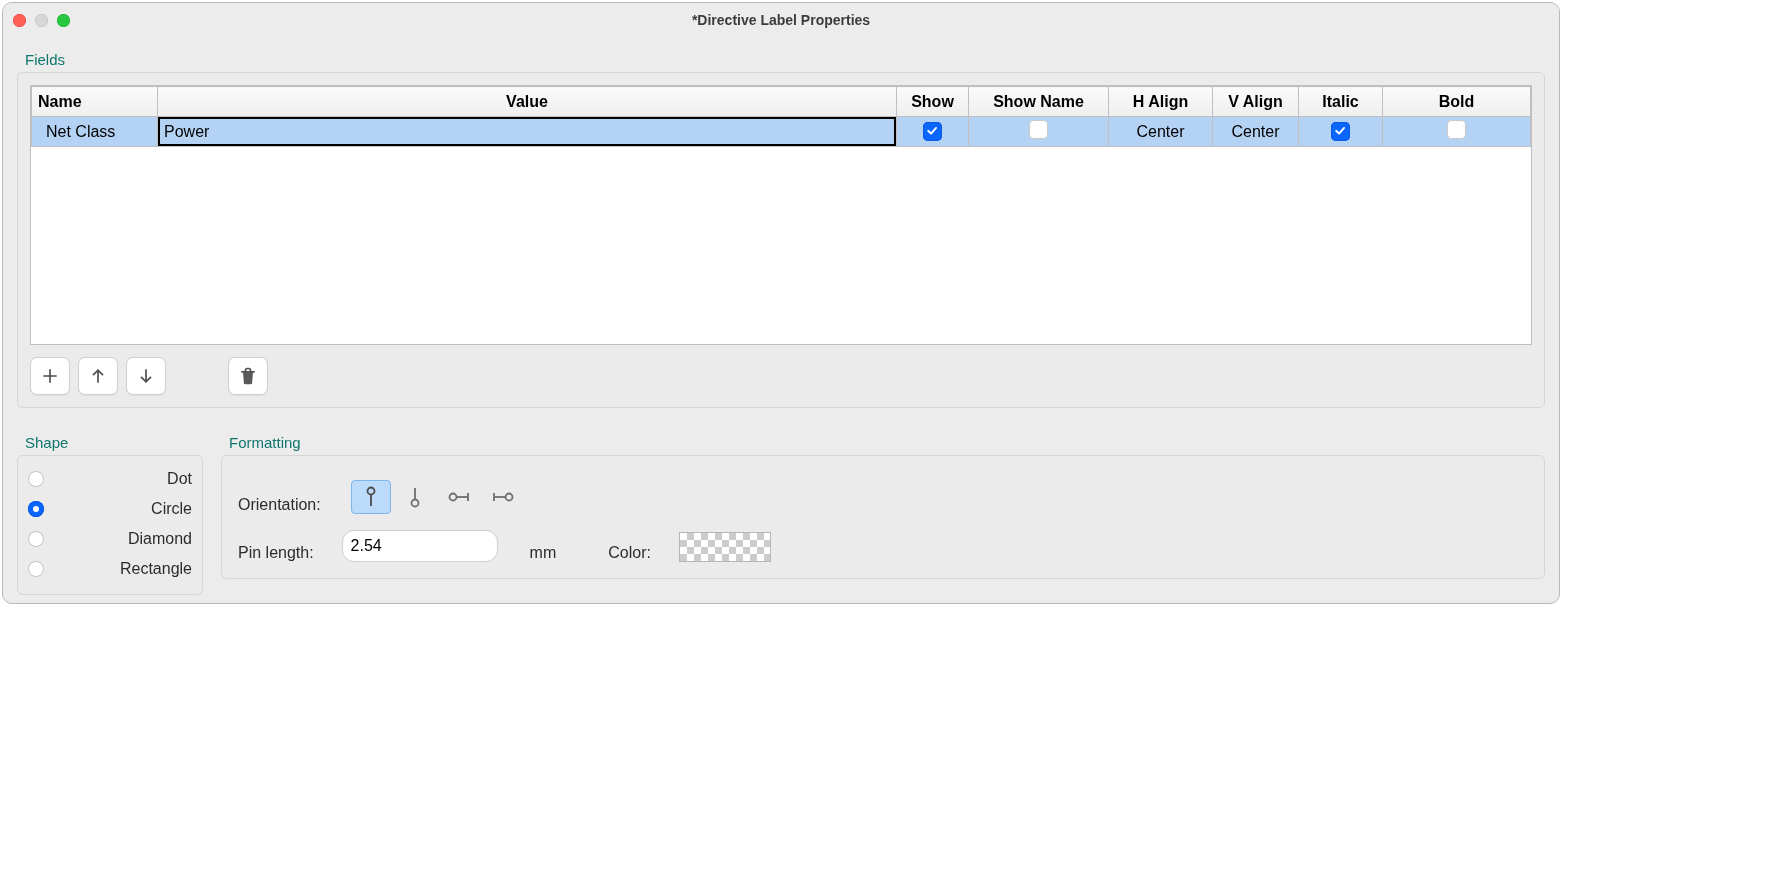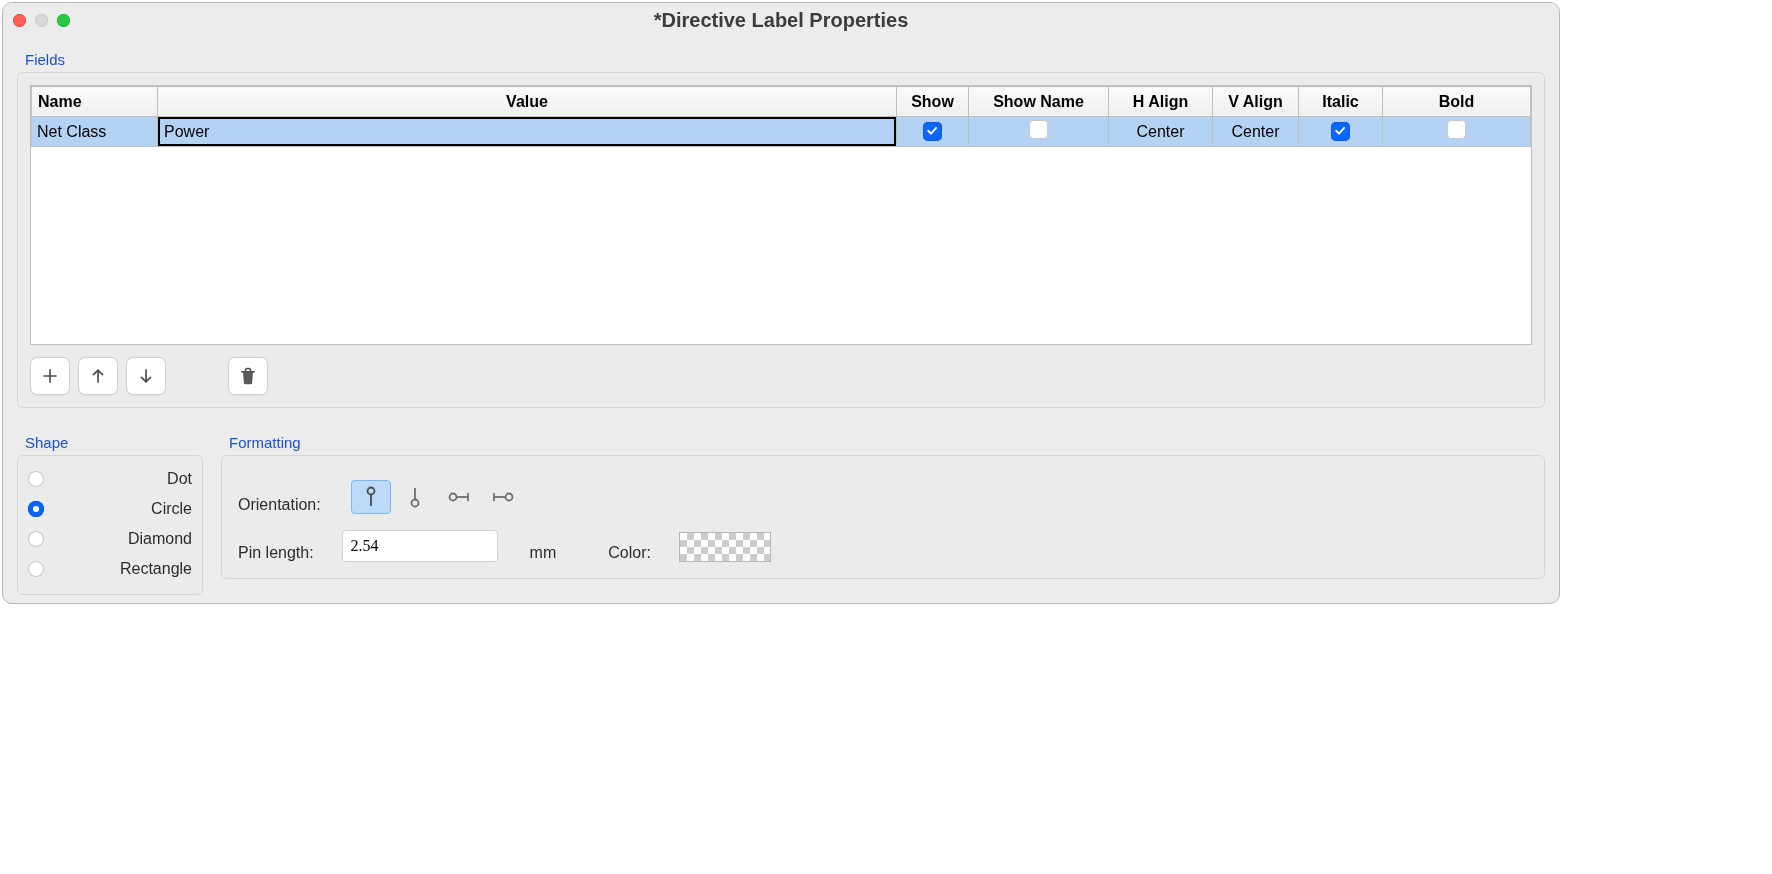--- a/index.html
+++ b/index.html
@@ -36,30 +36,30 @@
     border-radius: 50%;
     display: block;
   }
   .l-red    { background:#ff5f57; box-shadow: inset 0 0 0 0.5px #e24238; }
   .l-yellow { background:#d7d7d7; box-shadow: inset 0 0 0 0.5px #bdbdbd; }
   .l-green  { background:#28c840; box-shadow: inset 0 0 0 0.5px #1aab2b; }
   .titlebar .title {
     position: absolute;
     left: 0; right:0;
     text-align: center;
-    font-size: 20px;
+    font-size: 14px;
     font-weight: 600;
     color: #3c3c3c;
   }
 
   .content { padding: 14px 14px 8px 14px; }
 
   .section-label {
     font-size: 15px;
-    color: #1d4ed8;
+    color: #0f766e;
     margin: 0 0 4px 8px;
   }
 
   .panel {
     background: #ebebeb;
     border: 1px solid #d5d5d5;
     border-radius: 6px;
     padding: 12px;
   }
 
@@ -82,21 +82,21 @@
     vertical-align: middle;
   }
   table.fields th {
     background: linear-gradient(#fafafa,#efefef);
     font-weight: 600;
     text-align: center;
   }
   table.fields th.name-col { text-align: left; padding-left: 6px; }
   table.fields td { text-align: center; }
   table.fields tr.selected td { background: #b4d2f4; }
-  table.fields td.name-cell { text-align:left; padding-left: 5px; }
+  table.fields td.name-cell { text-align:left; padding-left: 14px; }
   table.fields td.value-cell {
     padding: 0;
     text-decoration: underline;
   }
   .value-input {
     width: 100%; height: 100%;
     border: 2px solid #000;
     font-size: 16px;
     padding: 2px 4px;
     background: transparent;
@@ -185,25 +185,25 @@
   .ori-btn.selected {
     background:#bcdaf9;
     border: 1px solid #7db5ef;
   }
   .ori-btn svg { width:26px; height:26px; stroke:#6e6e6e; fill:none; stroke-width:1.8; }
   .ori-btn.selected svg { stroke:#4a4a4a; }
 
   .numinput {
     width: 156px; height: 32px;
     border: 1px solid #cfcfcf;
-    border-radius: 4px;
+    border-radius: 12px;
     font-size:16px;
     padding: 2px 8px;
     background:#fff;
-    font-family: Liberation Serif, serif;
+    font-family: Liberation Sans, sans-serif;
   }
   .unit { margin-left:-4px;padding-left:8px; }
   .color-label { margin-left: 24px; }
   .swatch {
     width: 92px; height: 30px;
     border:1px solid #b6b6b6;
     background-image:
       linear-gradient(45deg,#ccc 25%,transparent 25%),
       linear-gradient(-45deg,#ccc 25%,transparent 25%),
       linear-gradient(45deg,transparent 75%,#ccc 75%),

